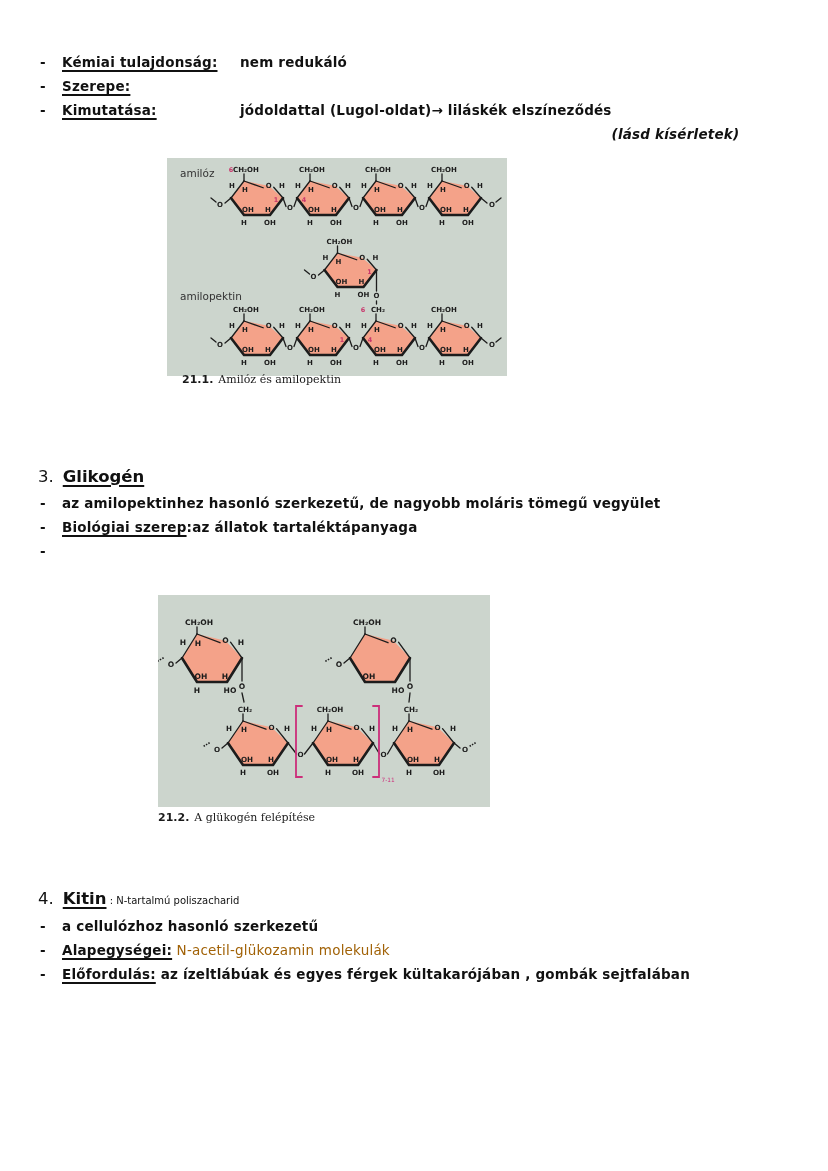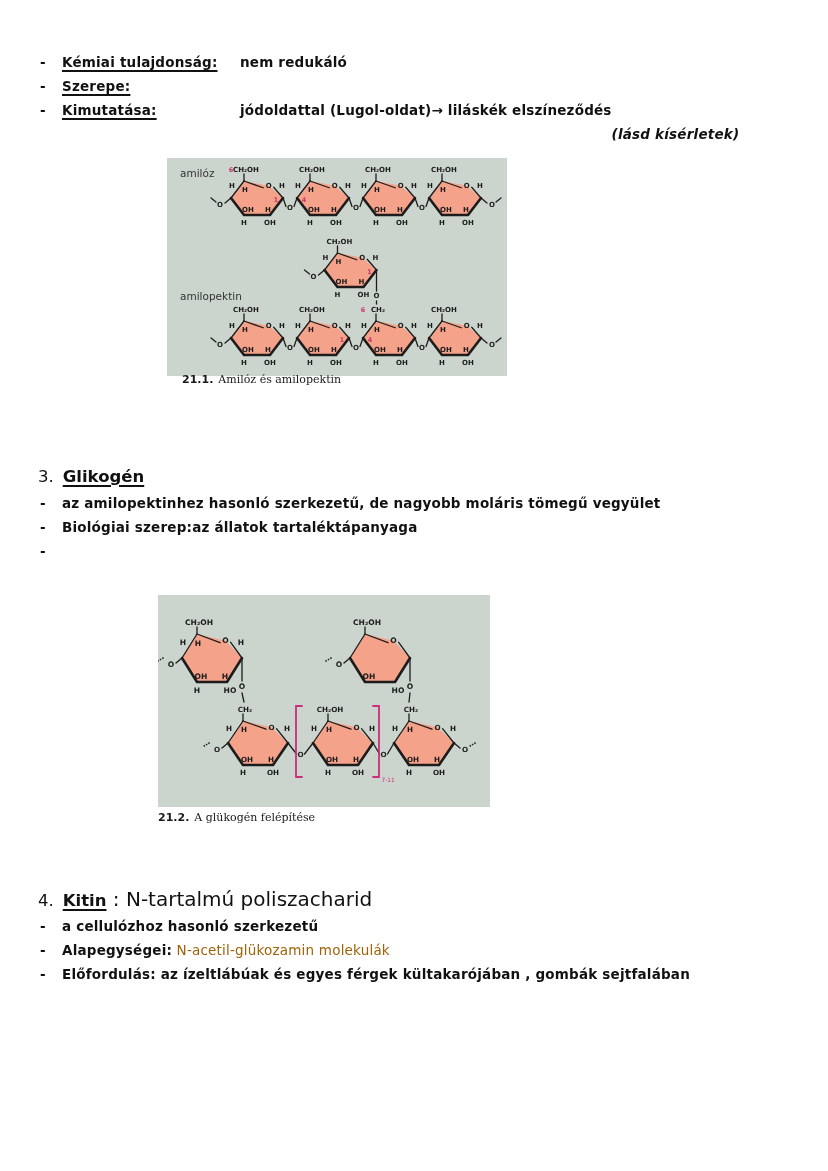--- a/index.html
+++ b/index.html
@@ -8,27 +8,27 @@
     width:828px; height:1171px; position:relative; overflow:hidden;
     font-family:"DejaVu Sans", sans-serif; color:#111;
   }
   .abs { position:absolute; }
   .row { display:flex; line-height:24px; font-size:13.5px; font-weight:bold; letter-spacing:.2px; }
   .dash { width:22px; flex:none; }
   .plabel {
     width:178px; flex:none;
     text-decoration:underline; text-underline-offset:3px; text-decoration-thickness:1.5px;
   }
-  .lead { text-underline-offset:3px; text-decoration-thickness:1.5px; }
+  .lead { text-decoration:underline; text-underline-offset:3px; text-decoration-thickness:1.5px; }
   .it { font-style:italic; font-weight:bold;margin-top:24px; }
   .gray { color:#a16207; font-weight:normal; }
   .heading { font-size:16.5px; line-height:22px; }
   .hnum { font-weight:normal; margin-right:9px; }
   .htitle { font-weight:bold; text-decoration:underline; text-underline-offset:3px; text-decoration-thickness:1.7px; }
-  .hsuffix { font-weight:normal; font-size:20px; }
+  .hsuffix { font-weight:normal; font-size:10px; }
   .caption { font-size:11px; color:#1a1a1a; font-family:"DejaVu Serif", serif; }
   .capnum { font-weight:bold; font-family:"DejaVu Sans", sans-serif; margin-right:5px; }
   .figure { line-height:0; }
 </style>
 </head>
 <body>
 
 <div class="abs" id="toplist" style="left:40px; top:50px; width:740px;">
   <div class="row">
     <span class="dash">-</span>

